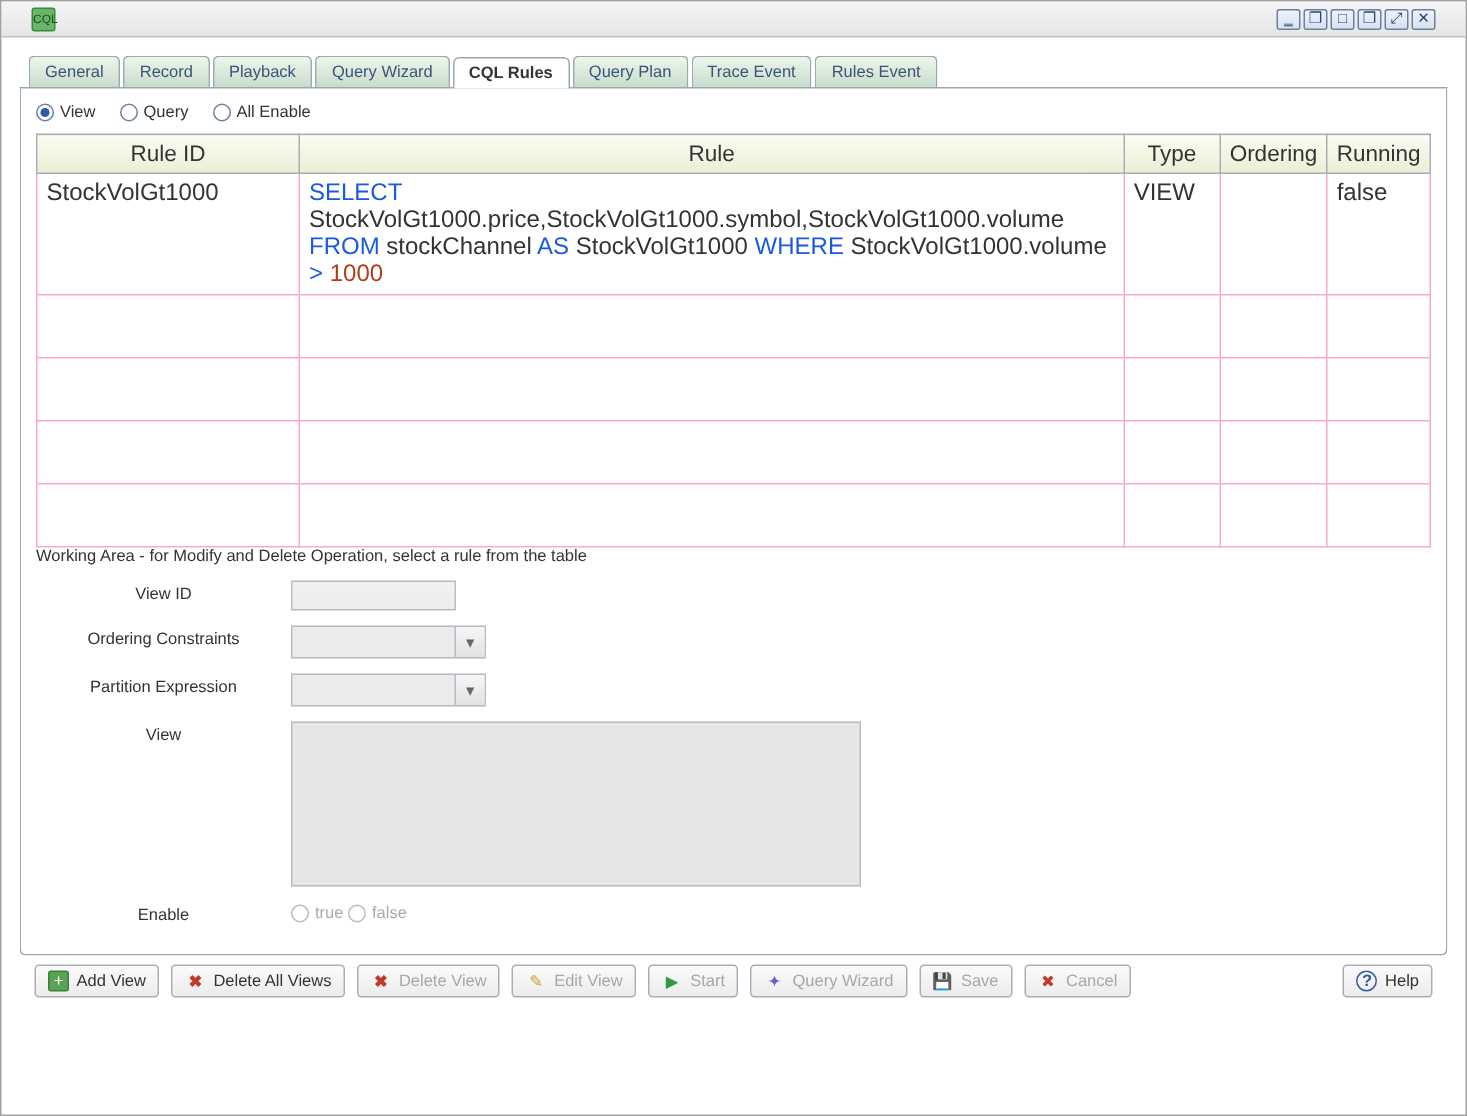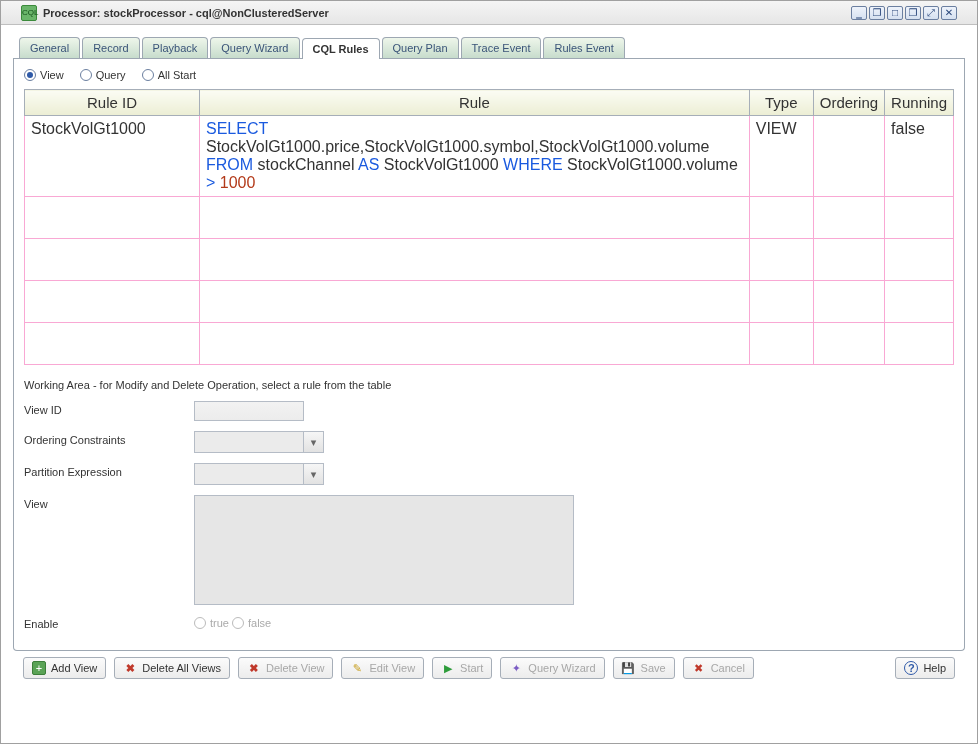--- a/index.html
+++ b/index.html
@@ -100,24 +100,24 @@
   }
   table.rules td {
     border: 1px solid #f9a8d4;
     padding: 4px 6px;
     vertical-align: top;
     height: 42px;
     font-size: 16px;
   }
   .cql .kw { color: #1a5adf; }
   .cql .num { color: #b33a1a; }
-  .workingarea { margin-top: 14px; margin-bottom: 10px; }
+  .workingarea { margin-bottom: 10px; }
   .form { margin-top: 10px; }
   .frow { display: flex; align-items: flex-start; margin-bottom: 10px; }
-  .flabel { width: 170px; text-align: left; padding-right: 0; padding-top: 3px; }
+  .flabel { width: 170px; text-align: center; padding-right: 0; padding-top: 3px; }
   .finput {
     height: 20px; width: 110px; border: 1px solid #b5bcc6;
     background: linear-gradient(#f2f2f2, #ececec);
   }
   .fselect {
     height: 22px; width: 130px; border: 1px solid #b5bcc6;
     background: #ebebeb;
     display: flex;
   }
   .fselect .selbody { flex: 1; }
@@ -152,21 +152,20 @@
   .ico-save { color:#2f5aa8; }
   .ico-cancel { color:#c0392b; }
   .ico-help { color:#2f5aa8; font-weight:bold; border:1px solid #2f5aa8; border-radius:50%; width:14px; height:14px; font-size:10px; }
   .btnbar .spacer { flex:1; }
 </style>
 </head>
 <body>
 
 <div class="titlebar">
   <div class="tlogo">CQL</div>
-  <div class="ttitle">Processor: stockProcessor - cql@NonClusteredServer</div>
   <div class="spacer"></div>
   <div class="winbtn">‗</div>
   <div class="winbtn">❐</div>
   <div class="winbtn">□</div>
   <div class="winbtn">❐</div>
   <div class="winbtn">⤢</div>
   <div class="winbtn">✕</div>
 </div>
 
 <div class="content">
@@ -186,21 +185,21 @@
       <div class="radio selected">
         <span class="dot"></span>
         <span>View</span>
       </div>
       <div class="radio">
         <span class="dot"></span>
         <span>Query</span>
       </div>
       <div class="radio">
         <span class="dot"></span>
-        <span>All Start</span>
+        <span>All Enable</span>
       </div>
     </div>
 
     <table class="rules">
       <colgroup>
         <col style="width:175px">
           <col>
           <col style="width:64px">
           <col style="width:64px">
           <col style="width:64px">

